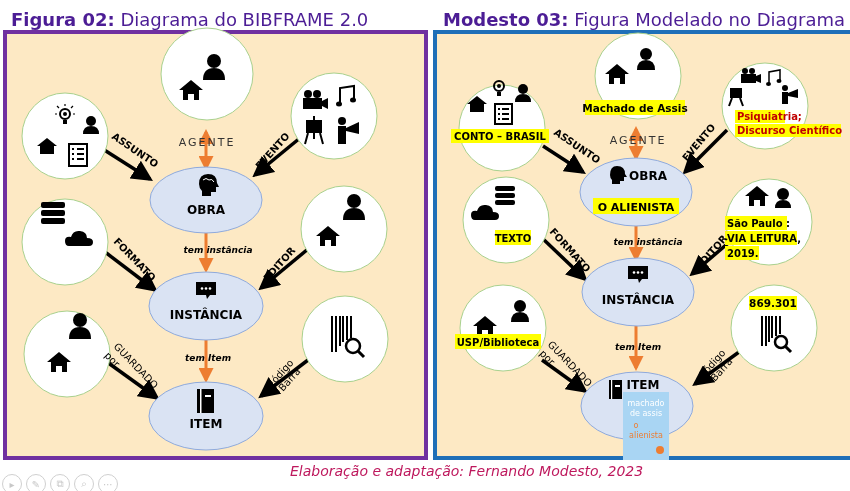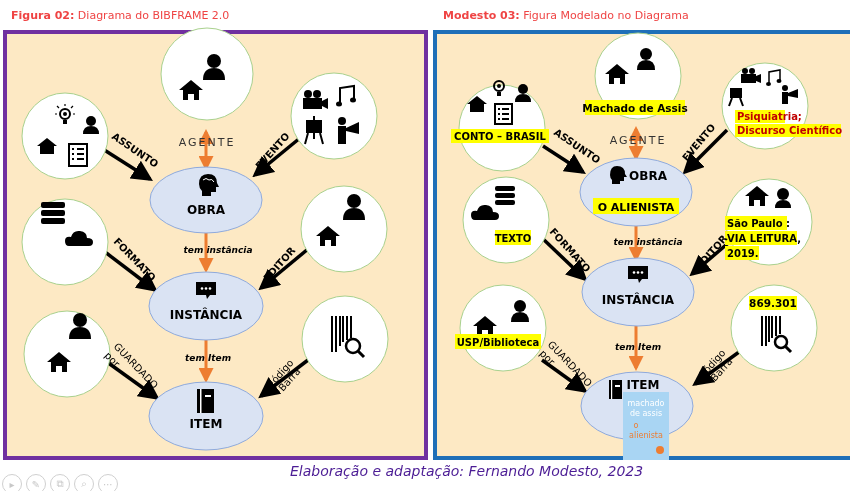--- a/index.html
+++ b/index.html
@@ -1,23 +1,23 @@
 <!DOCTYPE html>
 <html><head>
 <meta charset="utf-8">
 <style>
   * { box-sizing: border-box; margin: 0; padding: 0; }
   body { width: 850px; height: 491px; background: #ffffff; position: relative; overflow: hidden; font-family: "DejaVu Sans", sans-serif; }
-  .fig-title { position: absolute; top: 9px; font-size: 11px; color: #ef4444; white-space: nowrap; }
+  .fig-title { position: absolute; top: 9px; font-size: 18px; color: #4c1d95; white-space: nowrap; }
   .fig-title b { font-weight: bold; }
   .panel { position: absolute; top: 30px; height: 430px; background: #fde9c4; }
   #p1 { left: 3px; width: 425px; border: 4px solid #7030a0; }
   #p2 { left: 433px; width: 430px; border: 4px solid #1f6fb8; }
   svg.diag { position: absolute; left: 0; top: 0; width: 100%; height: 100%; overflow: visible; }
-  .caption { position: absolute; top: 463px; left: 290px; font-size: 14px; font-style: italic; color: #4c1d95; white-space: nowrap; }
+  .caption { position: absolute; top: 463px; left: 290px; font-size: 14px; font-style: italic; color: #be185d; white-space: nowrap; }
   .toolbar { position: absolute; left: 2px; top: 474px; display: flex; gap: 4px; }
   .tb { width: 20px; height: 20px; border-radius: 50%; border: 1px solid #d0d0d0; color: #c8c8c8; font-size: 10px; display: flex; align-items: center; justify-content: center; }
 </style>
 </head>
 <body>
 
 <div class="fig-title" style="left:11px">
   <b>Figura 02:</b><span> Diagrama do BIBFRAME 2.0</span>
 </div>
 <div class="fig-title" style="left:443px">

